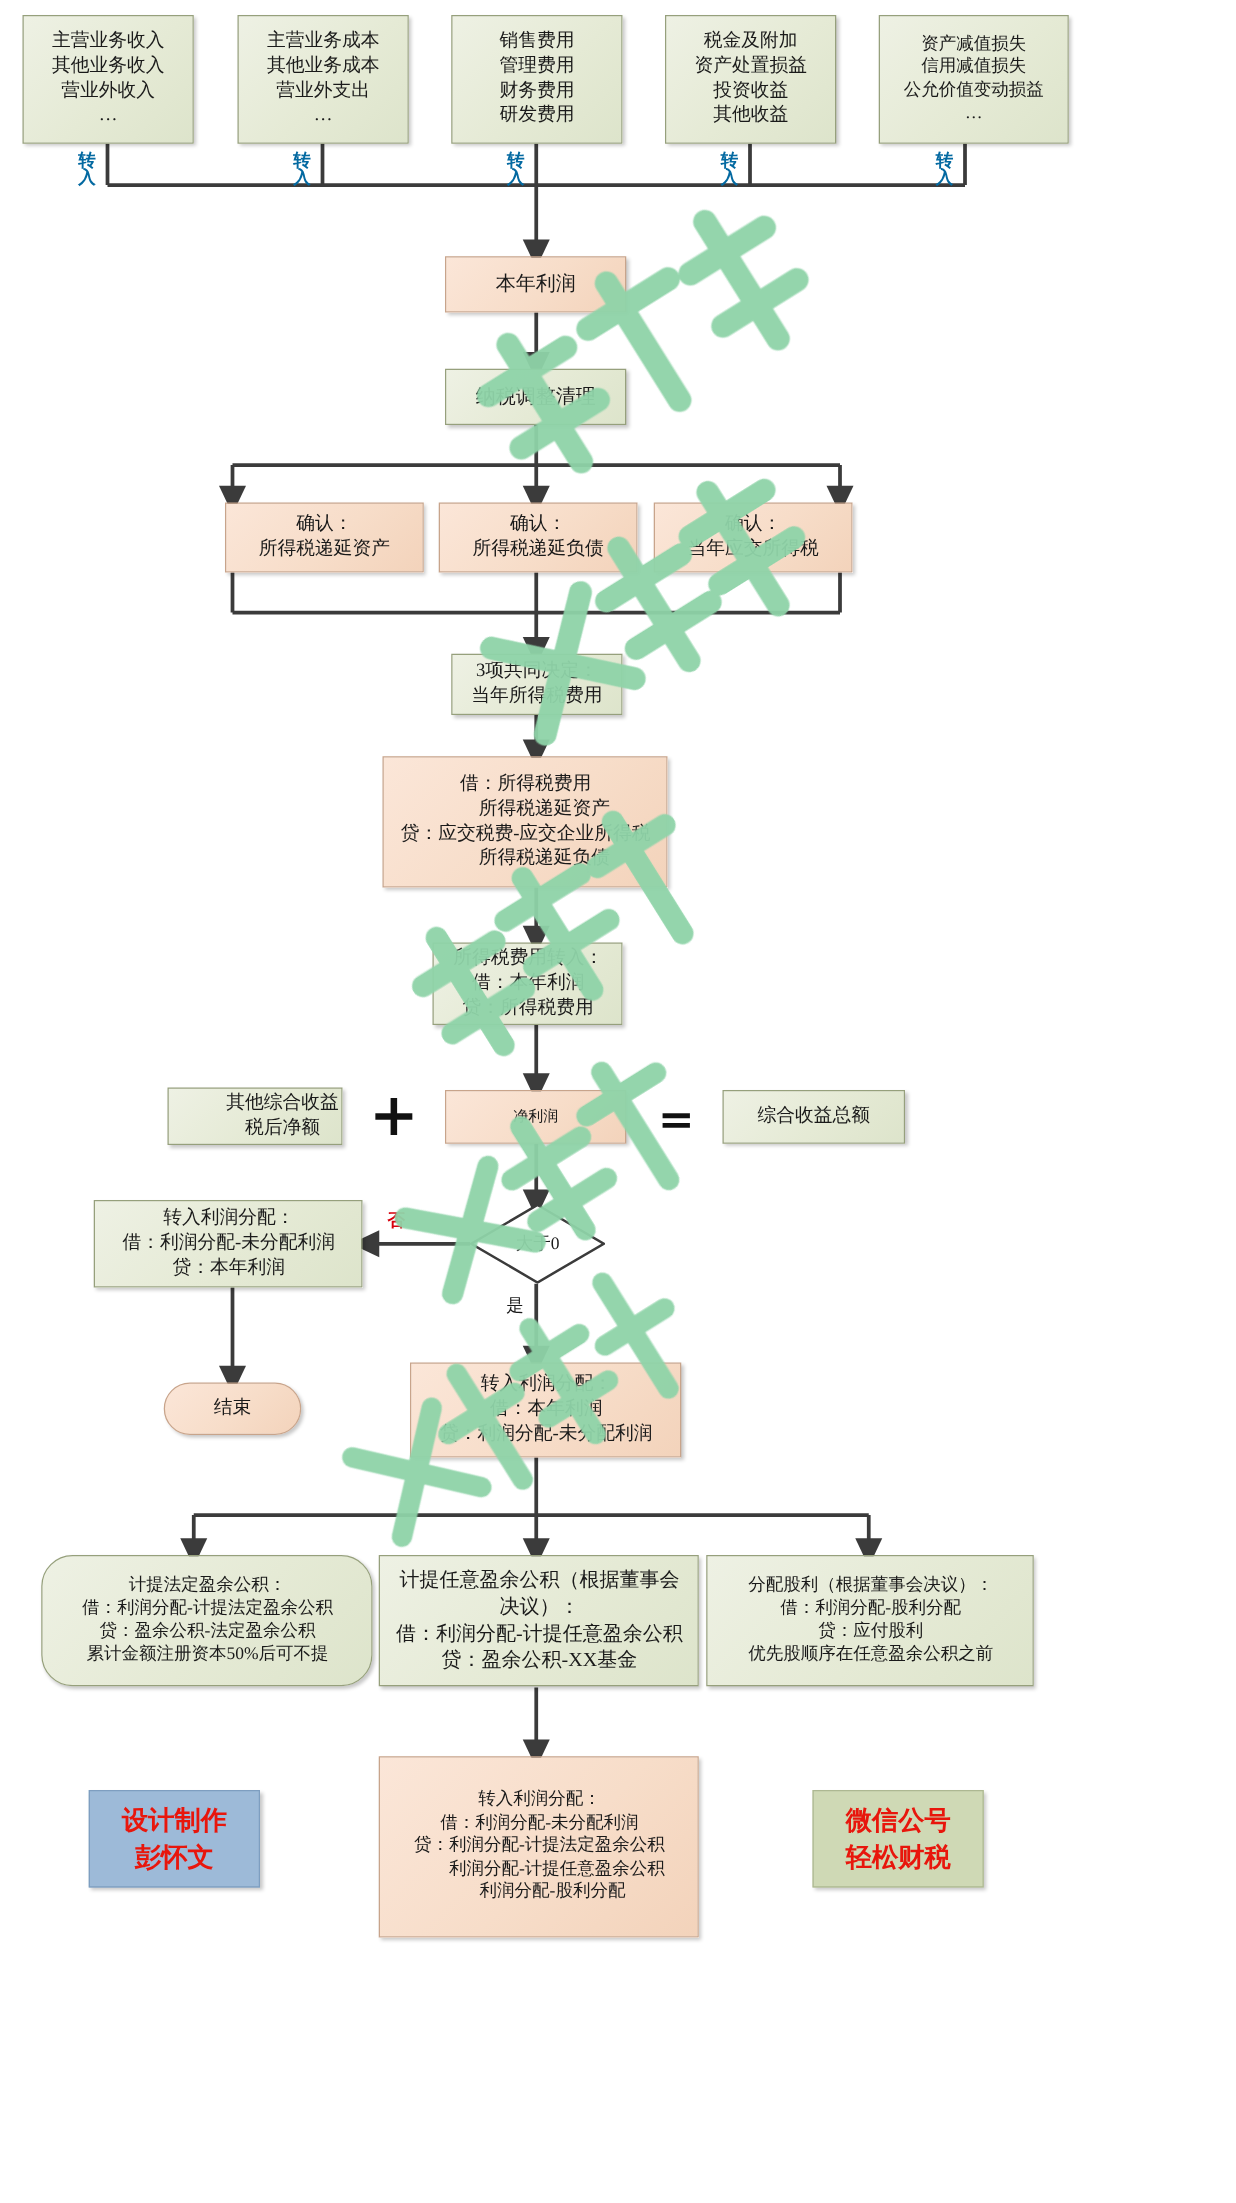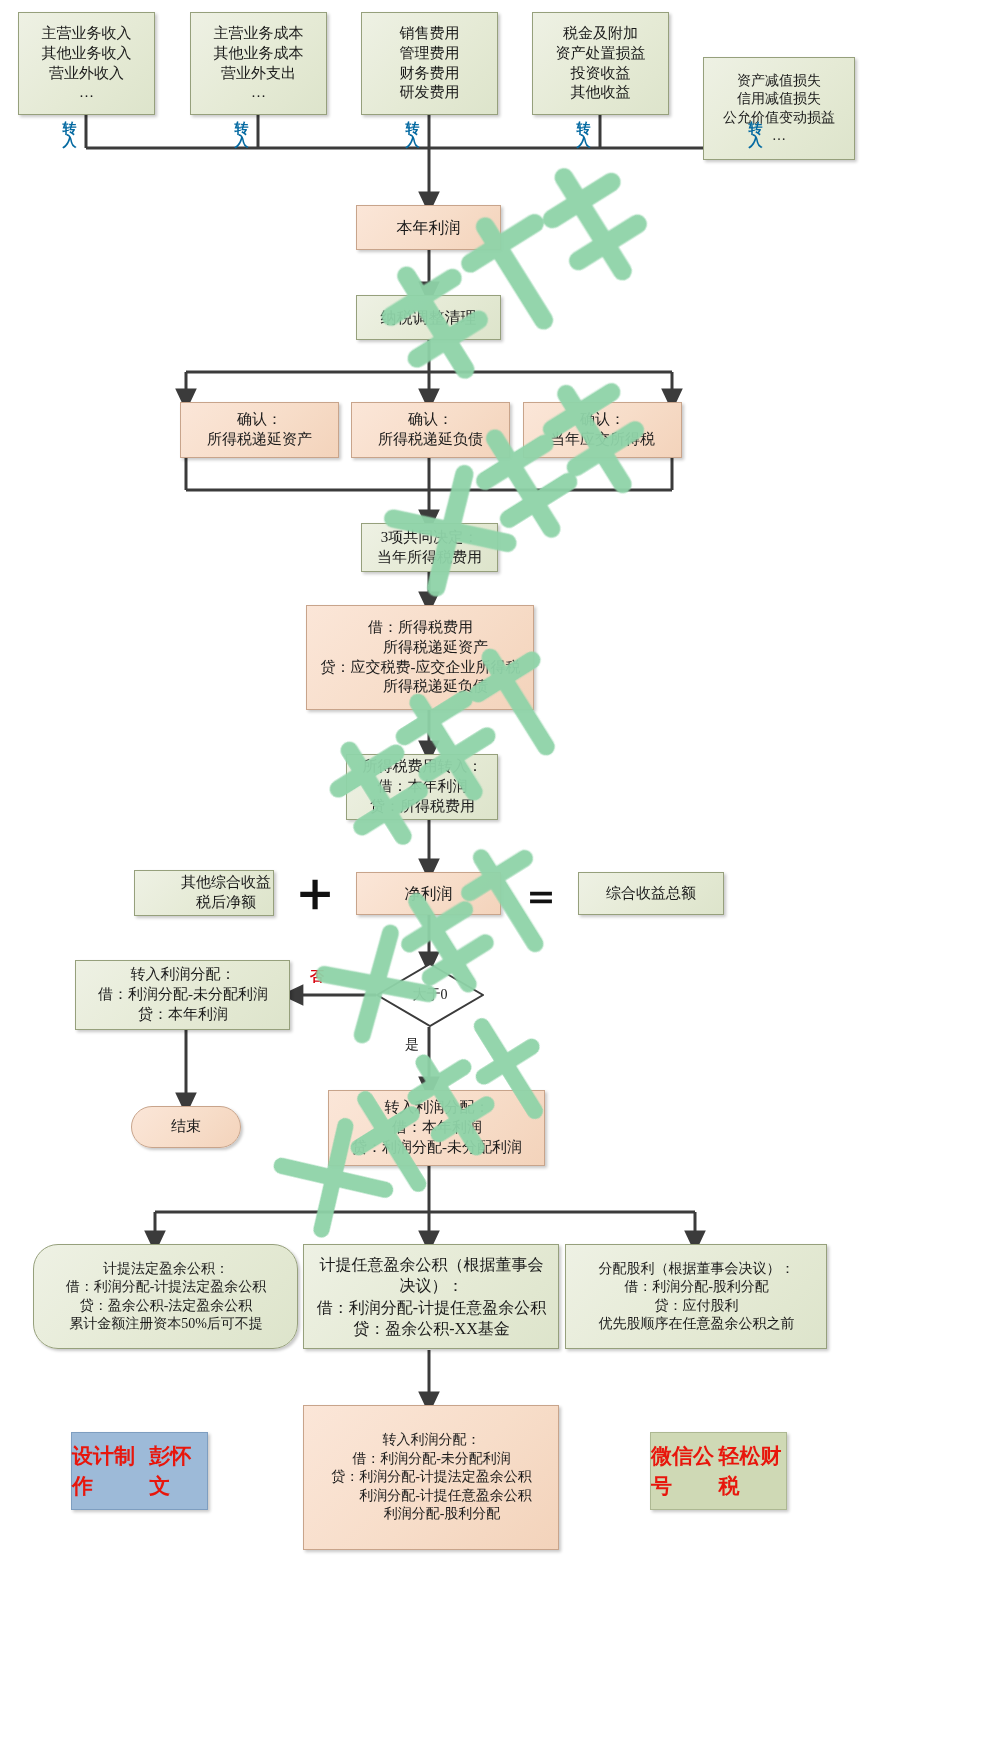--- a/index.html
+++ b/index.html
@@ -42,21 +42,21 @@
 
   
   .op{position:absolute;z-index:4;color:#111;font-weight:bold;
       font-family:"Liberation Sans","DejaVu Sans",sans-serif;}
   .op.plus{font-size:54px;line-height:1;}
   .op.eq{font-size:40px;line-height:1;}
 
   
   .stamp{position:absolute;z-index:4;box-sizing:border-box;border:1px solid #8a8a8a;
          box-shadow:2px 2px 3px rgba(0,0,0,.22);
-         display:flex;flex-direction:row;align-items:center;justify-content:center;
+         display:flex;flex-direction:column;align-items:center;justify-content:center;
          color:#e8160c;font-weight:bold;font-size:21px;line-height:1.45;}
   .stamp.blue{background:#9dbad8;border-color:#7e9ec0;}
   .stamp.olive{background:#cfd9b5;border-color:#adb892;}
 </style>
 </head>
 <body>
 
 <div id="stage">
 
   <svg id="watermark" viewBox="0 0 989 1762">
@@ -168,21 +168,21 @@
     <span class="ln">研发费用</span>
   </div>
 
   <div class="node green center" style="left:532px;top:12px;width:137px;height:103px;">
     <span class="ln">税金及附加</span>
     <span class="ln">资产处置损益</span>
     <span class="ln">投资收益</span>
     <span class="ln">其他收益</span>
   </div>
 
-  <div class="node green center" style="left:703px;top:12px;width:152px;height:103px;font-size:14px;margin-top:45px;">
+  <div class="node green center" style="left:703px;top:12px;width:152px;height:103px;font-size:14px;">
     <span class="ln">资产减值损失</span>
     <span class="ln">信用减值损失</span>
     <span class="ln">公允价值变动损益</span>
     <span class="ln">…</span>
   </div>
 
   <div class="zhuanru" style="left:62px;top:122px;">转入</div>
   <div class="zhuanru" style="left:234px;top:122px;">转入</div>
   <div class="zhuanru" style="left:405px;top:122px;">转入</div>
   <div class="zhuanru" style="left:576px;top:122px;">转入</div>
@@ -229,21 +229,21 @@
     <span class="ln">贷：所得税费用</span>
   </div>
 
   <div class="node green center" style="left:134px;top:870px;width:140px;height:46px;padding-left:44px;">
     <span class="ln">其他综合收益</span>
     <span class="ln">税后净额</span>
   </div>
 
   <div class="op plus" style="left:288px;top:864px;">＋</div>
 
-  <div class="node peach center" style="left:356px;top:872px;width:145px;height:43px;font-size:16px;">
+  <div class="node peach center" style="left:356px;top:872px;width:145px;height:43px;font-size:12px;">
     <span class="ln">净利润</span>
   </div>
 
   <div class="op eq" style="left:521px;top:875px;">＝</div>
 
   <div class="node green center" style="left:578px;top:872px;width:146px;height:43px;">
     <span class="ln">综合收益总额</span>
   </div>
 
   <div class="diamond" style="left:376px;top:963px;width:108px;height:64px;">

